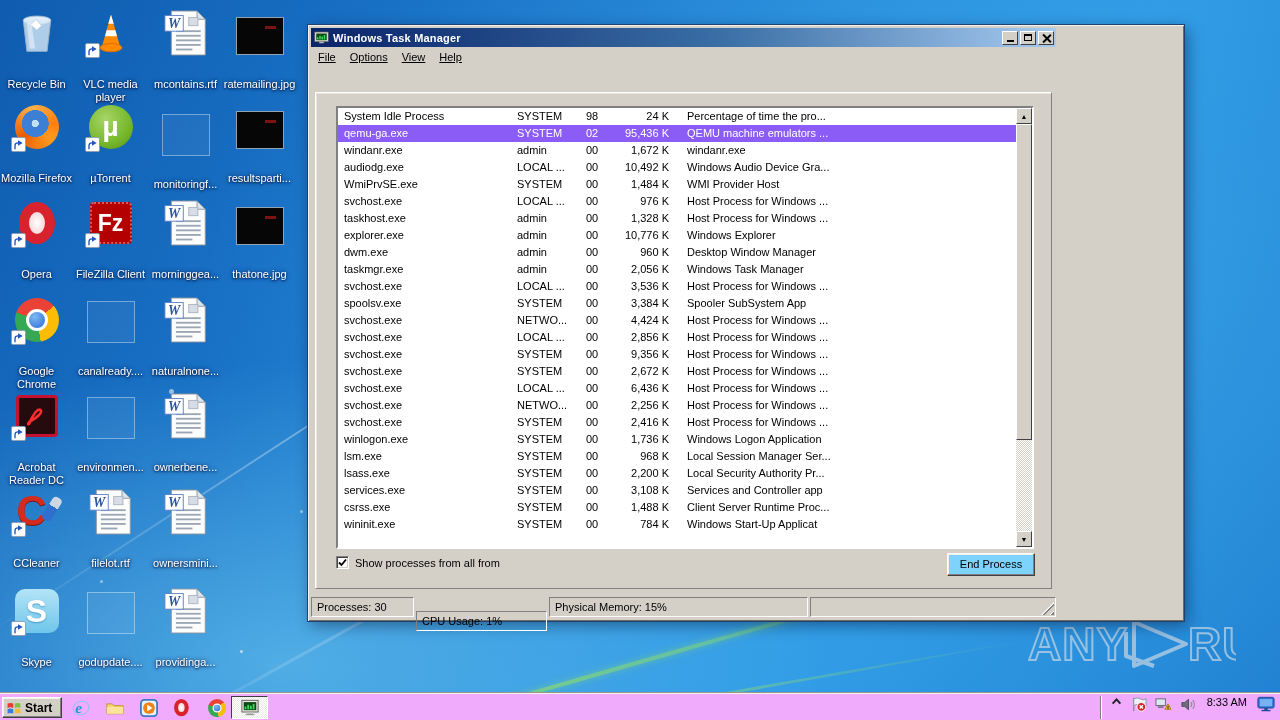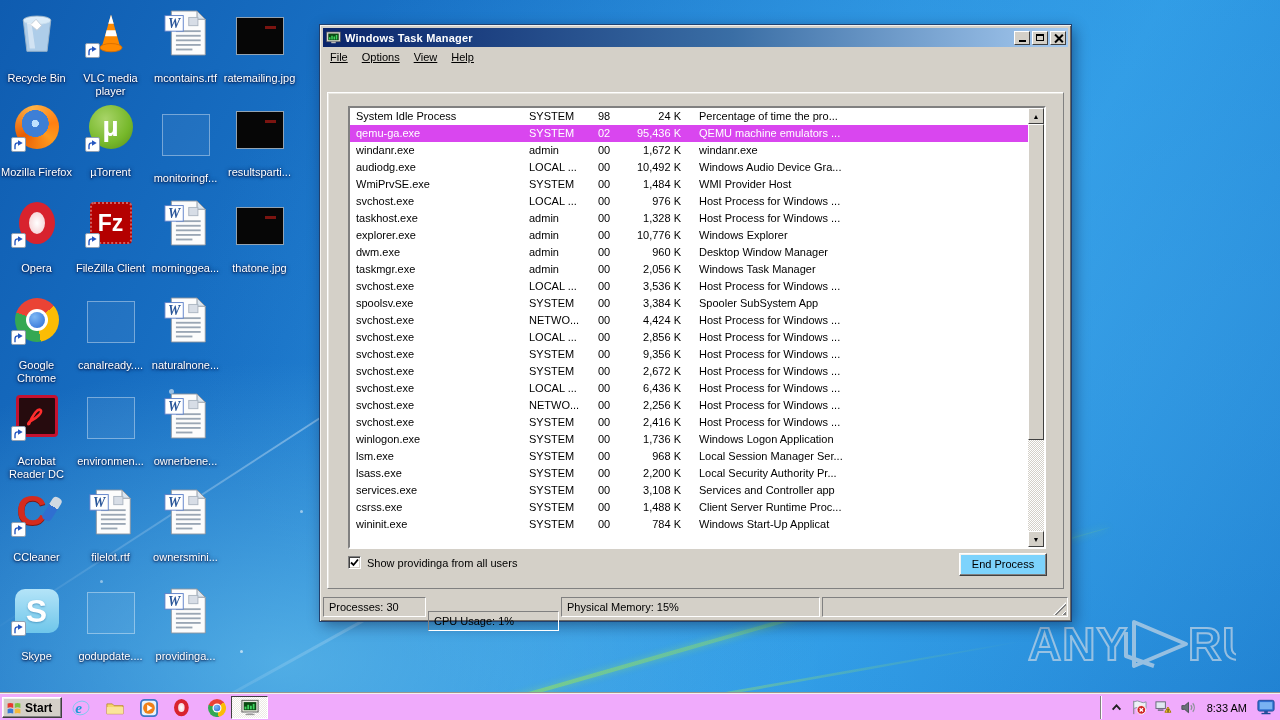--- a/index.html
+++ b/index.html
@@ -23,21 +23,21 @@
   .beam.b4{left:330px;top:700px;width:700px;height:3px;transform:rotate(-10deg);border-radius:50%;
     background:linear-gradient(90deg,rgba(160,230,90,0),rgba(160,230,90,.45),rgba(160,230,90,0));}
   .sparkles{position:absolute;left:420px;top:330px;width:3px;height:3px;border-radius:50%;background:rgba(255,255,255,.8);
     box-shadow:60px 90px 0 rgba(255,255,255,.6),-120px 180px 0 rgba(255,255,255,.5),
       -250px 60px 0 1px rgba(255,255,255,.55),-90px 260px 0 rgba(255,255,255,.65),
       30px 210px 0 rgba(255,255,255,.5),-180px 320px 0 rgba(255,255,255,.6),-320px 250px 0 rgba(255,255,255,.45);}
 
   
   .dcell{position:absolute;width:73px;text-align:center;cursor:default;}
   .dicon{position:relative;width:48px;height:50px;margin:0 auto;display:flex;align-items:center;justify-content:center;}
-  .dlabel{margin-top:14px;color:#fff;line-height:13px;
+  .dlabel{margin-top:20px;color:#fff;line-height:13px;
     text-shadow:0 1px 2px rgba(0,20,70,.95),0 0 4px rgba(0,20,70,.8);}
   .i44{width:44px;height:46px;}
   .ic-ff{width:44px;height:44px;border-radius:50%;
     background:radial-gradient(circle at 46% 42%,#bfe1ff 0 10%,#3e7fd6 11% 38%,rgba(0,0,0,0) 39%),
     conic-gradient(from 130deg,#ff9a1e,#e85d04 30%,#ffb347 60%,#ff7f11 85%,#ff9a1e);}
   .ic-ut{width:44px;height:44px;border-radius:50%;color:#fff;font-weight:bold;font-size:28px;
     display:flex;align-items:center;justify-content:center;
     background:radial-gradient(circle at 38% 32%,#a8d468,#76b82a 60%,#578c1c);}
   .ic-op{width:36px;height:42px;border-radius:50%;border:10px solid #d8232e;
     background:radial-gradient(#fff,#f3c9cb);}
@@ -62,21 +62,21 @@
   .jpgbox{position:relative;width:62px;height:38px;background:#060606;border:1px solid #93a3b2;margin-top:6px;}
   .jpgbox i{position:absolute;right:7px;top:8px;width:11px;height:3px;background:#7a1410;}
   .ghostbox{width:58px;height:42px;border:1px solid rgba(255,255,255,.38);background:rgba(255,255,255,.06);margin-top:4px;}
   .sc{position:absolute;left:-2px;bottom:0;width:15px;height:15px;background:#fff;
     border:1px solid #8fa0b4;border-radius:2px;display:flex;align-items:center;justify-content:center;}
 
   
   .watermark{position:absolute;right:44px;bottom:44px;z-index:1;opacity:.8;}
 
   
-  .window{position:absolute;left:320px;top:25px;width:751px;height:596px;background:#d4d0c8;z-index:10;
+  .window{position:absolute;left:308px;top:25px;width:876px;height:596px;background:#d4d0c8;z-index:10;
     box-shadow:0 0 0 1px #20406e,3px 4px 14px rgba(0,10,40,.45),
       inset 1px 1px 0 #f4f2ee,inset -1px -1px 0 #6e6a64;}
   .titlebar{position:absolute;left:3px;top:3px;width:745px;height:19px;display:flex;align-items:center;
     background:linear-gradient(90deg,#0a246a,#3a6ea5 55%,#a6caf0);padding:0 2px 0 3px;}
   .titlebar .ttl{color:#fff;font-weight:bold;margin-left:4px;flex:1;letter-spacing:.2px;}
   .tbtn{width:16px;height:14px;margin-left:2px;background:#d4d0c8;border:1px solid;
     border-color:#fff #404040 #404040 #fff;display:flex;align-items:center;justify-content:center;position:relative;}
   .tbtn i{display:block;}
   .g-min{width:7px;height:2px;background:#000;margin-top:7px;}
   .g-max{width:8px;height:7px;border:1px solid #000;border-top-width:2px;}
@@ -95,21 +95,21 @@
   
   .listbox{position:absolute;left:28px;top:81px;width:698px;height:443px;background:#fff;
     border:2px solid;border-color:#808080 #fff #fff #808080;overflow:hidden;}
   .lmain{position:absolute;left:0;top:0;right:16px;bottom:0;overflow:hidden;}
   .lheader{display:flex;height:18px;}
   .hcell{background:#d4d0c8;border:1px solid;border-color:#fff #808080 #808080 #fff;
     height:18px;line-height:16px;padding-left:6px;overflow:hidden;white-space:nowrap;}
   .hc0{width:172px;} .hc1{width:62px;} .hc2{width:41px;text-align:center;padding-left:0;color:#707070;font-size:9px;}
   .hc3{width:69px;} .hc4{width:150px;padding-left:5px;} .hcf{flex:1;}
   .prow{display:flex;height:17px;color:#000;}
-  .prow.sel{background:#d946ef;color:#fff;}
+  .prow.sel{background:#8b5cf6;color:#fff;}
   .pcell{height:17px;line-height:17px;overflow:hidden;white-space:nowrap;padding-left:6px;}
   .cc0{width:172px;} .cc1{width:62px;padding-left:7px;} .cc2{width:41px;padding-left:14px;}
   .cc3{width:69px;text-align:right;padding:0 13px 0 0;} .cc4{width:150px;padding-left:5px;}
   
   .vscroll{position:absolute;right:0;top:0;width:16px;bottom:0;
     background:#fff;background-image:linear-gradient(45deg,#d4d0c8 25%,transparent 25%,transparent 75%,#d4d0c8 75%),
     linear-gradient(45deg,#d4d0c8 25%,transparent 25%,transparent 75%,#d4d0c8 75%);
     background-size:2px 2px;background-position:0 0,1px 1px;}
   .sbtn{position:absolute;left:0;width:16px;height:16px;background:#d4d0c8;border:1px solid;
     border-color:#fff #404040 #404040 #fff;display:flex;align-items:center;justify-content:center;font-size:7px;color:#000;}
@@ -140,21 +140,21 @@
     display:flex;align-items:center;gap:3px;padding-left:3px;font-weight:bold;font-size:12px;}
   .qlaunch{position:absolute;left:72px;top:4px;display:flex;gap:16px;align-items:center;height:19px;}
   .qicon{width:18px;height:18px;display:flex;align-items:center;justify-content:center;}
   .mini{width:18px;height:18px;overflow:hidden;}
   .mini>div{transform:scale(.41);transform-origin:0 0;}
   .taskbtn{position:absolute;left:231px;top:2px;width:37px;height:23px;
     border:1px solid;border-color:#404040 #fff #fff #404040;
     background:#eceae4;background-image:linear-gradient(45deg,#fff 25%,transparent 25%,transparent 75%,#fff 75%),
     linear-gradient(45deg,#fff 25%,transparent 25%,transparent 75%,#fff 75%);background-size:2px 2px;background-position:0 0,1px 1px;
     display:flex;align-items:center;justify-content:center;}
-  .tray{position:absolute;right:0;top:2px;height:23px;display:flex;align-items:center;gap:8px;
+  .tray{position:absolute;right:0;top:2px;height:23px;display:flex;align-items:flex-start;gap:8px;
     padding:0 5px 0 10px;border-left:1px solid #808080;box-shadow:1px 0 0 #fff inset;}
   .clock{padding:0 2px;}
 
   .icw{display:inline-flex;align-items:center;justify-content:center;}
 </style>
 </head>
 <body>
 
 <div class="desktop">
   <div class="beam b1"></div>
@@ -712,21 +712,21 @@
       <div class="sbtn dn">▼</div>
     </div>
   </div>
 
   <div class="cbrow">
     <span class="cb">
       <svg width="11" height="11" viewBox="0 0 11 11">
           <path d="M2 5.5 L4.5 8 L9 2.5" fill="none" stroke="#000" stroke-width="1.8"></path>
         </svg>
     </span>
-    <span class="cblabel">Show providinga from all users</span>
+    <span class="cblabel">Show processes from all from</span>
   </div>
 
   <div class="btn">End Process</div>
 
   <div class="statusbar">
     <div class="spanel sp0">Processes: 30</div>
     <div class="spanel sp1">CPU Usage: 1%</div>
     <div class="spanel sp2">Physical Memory: 15%</div>
     <div class="spanel spf">
         <span class="grip"></span>

